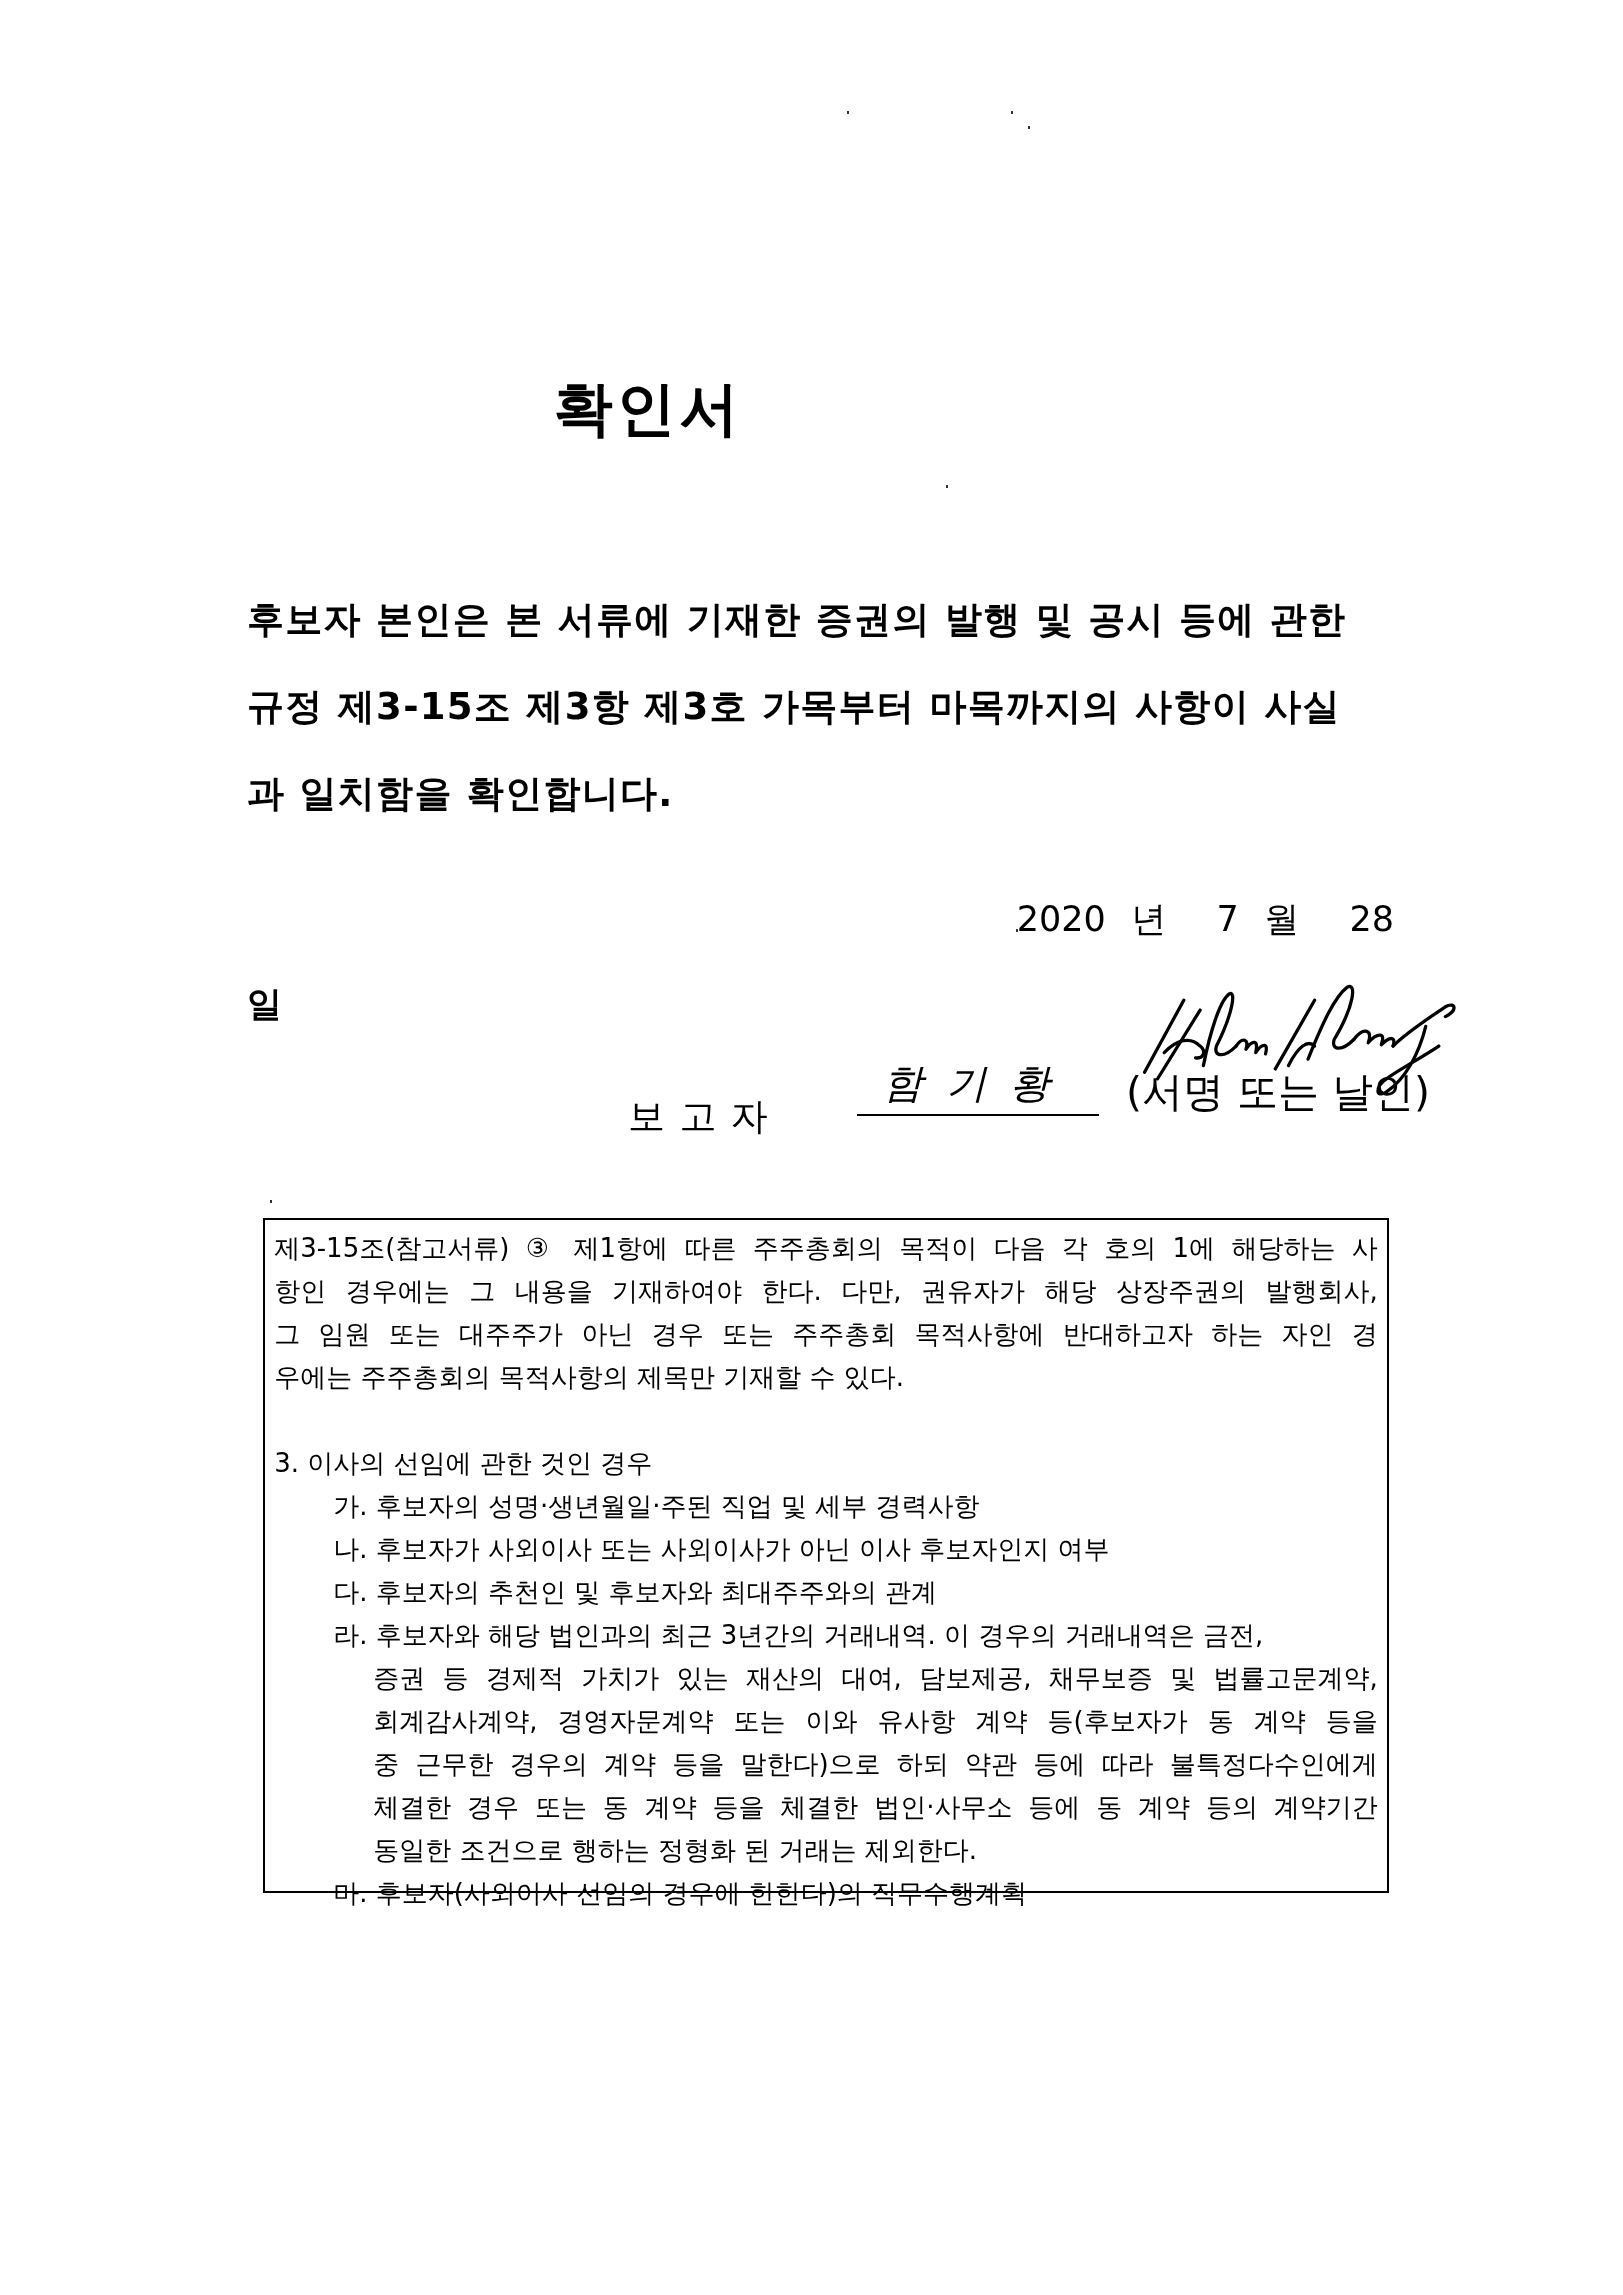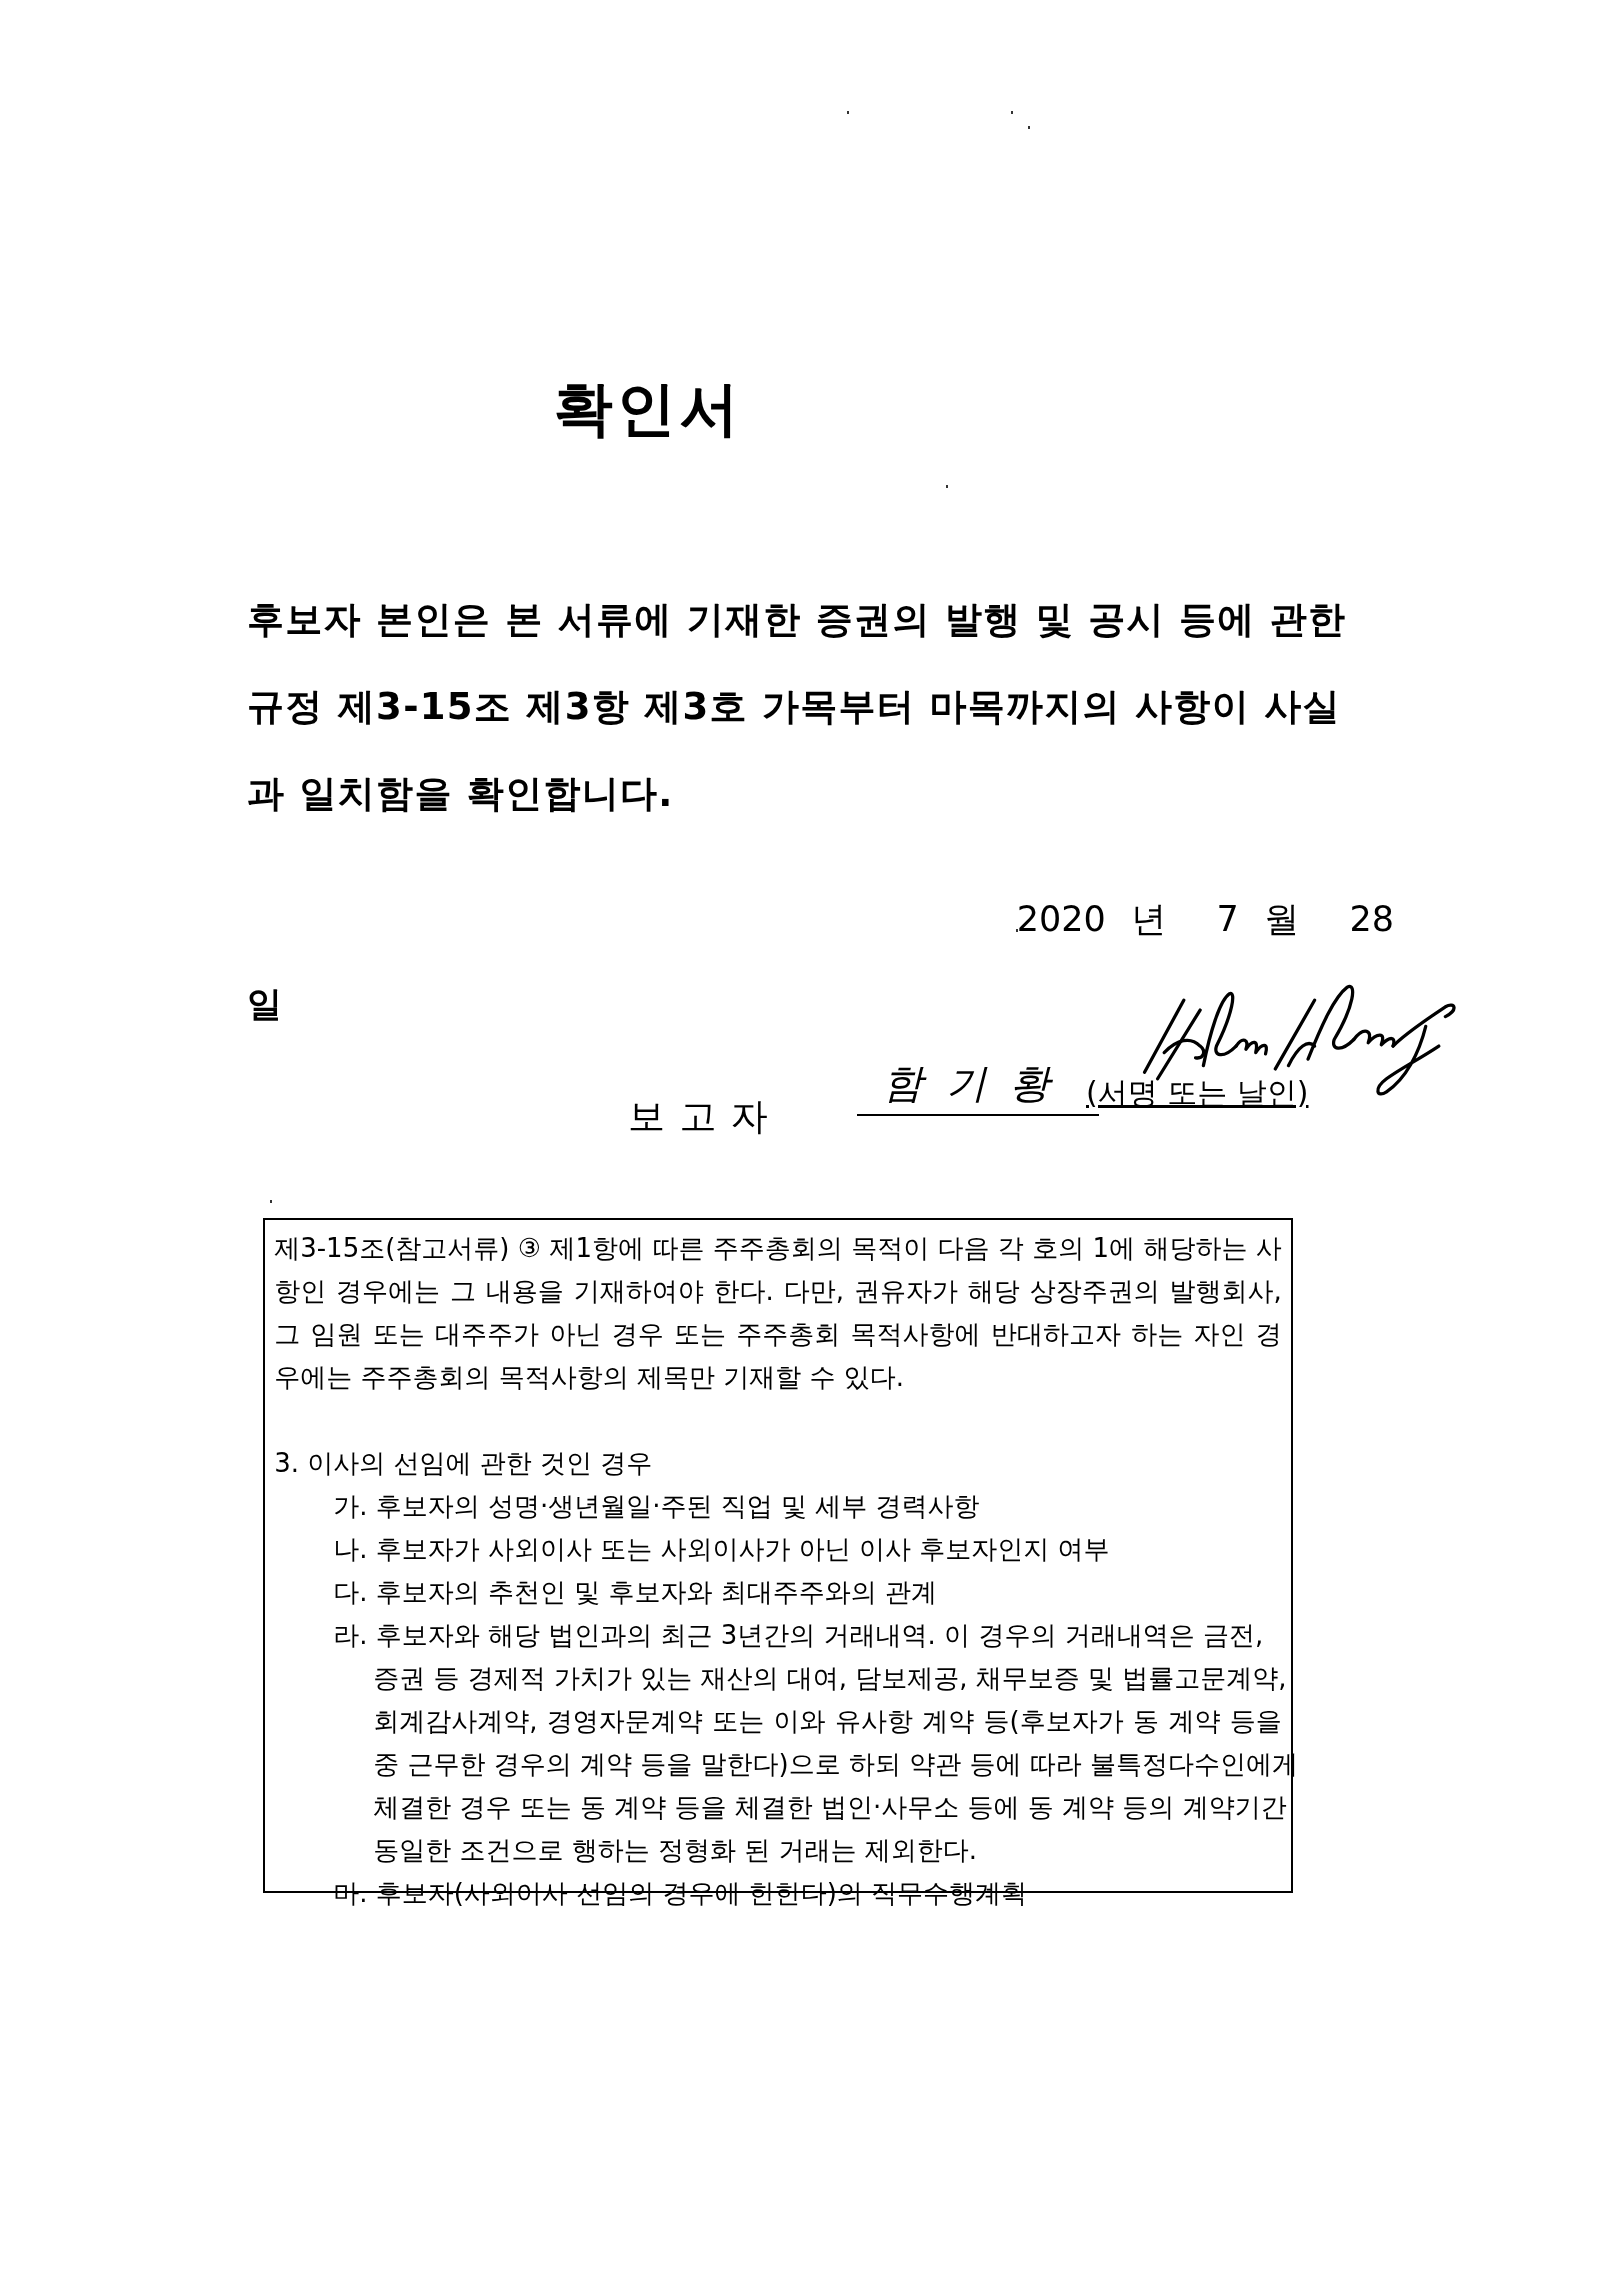--- a/index.html
+++ b/index.html
@@ -85,38 +85,37 @@
       border-bottom: 2.6px solid #000;
       font-family: "DejaVu Serif", serif;
       font-style: italic;
       font-size: 40px;
       letter-spacing: 23.5px;
       line-height: 61px;
       text-align: center;
     }
     .reporter-note {
       position: absolute;
-      left: 458px;
+      left: 498px;
       top: 19.6px;
-      font-size: 30px;
+      font-size: 41px;
       line-height: 39px;
-      text-decoration: underline;
     }
     .signature {
       position: absolute;
       left: 1138px;
       top: 974px;
       width: 327px;
       height: 131px;
     }
     .ref-box {
       position: absolute;
       left: 263px;
       top: 1218px;
-      width: 1030px;
+      width: 1126px;
       height: 675px;
       border: 2.6px solid #000;
       box-sizing: border-box;
       padding: 6.5px 9.2px 0 9.2px;
       font-size: 26px;
       line-height: 43px;
     }
     .ref-box .line {
       display: block;
       white-space: nowrap;

